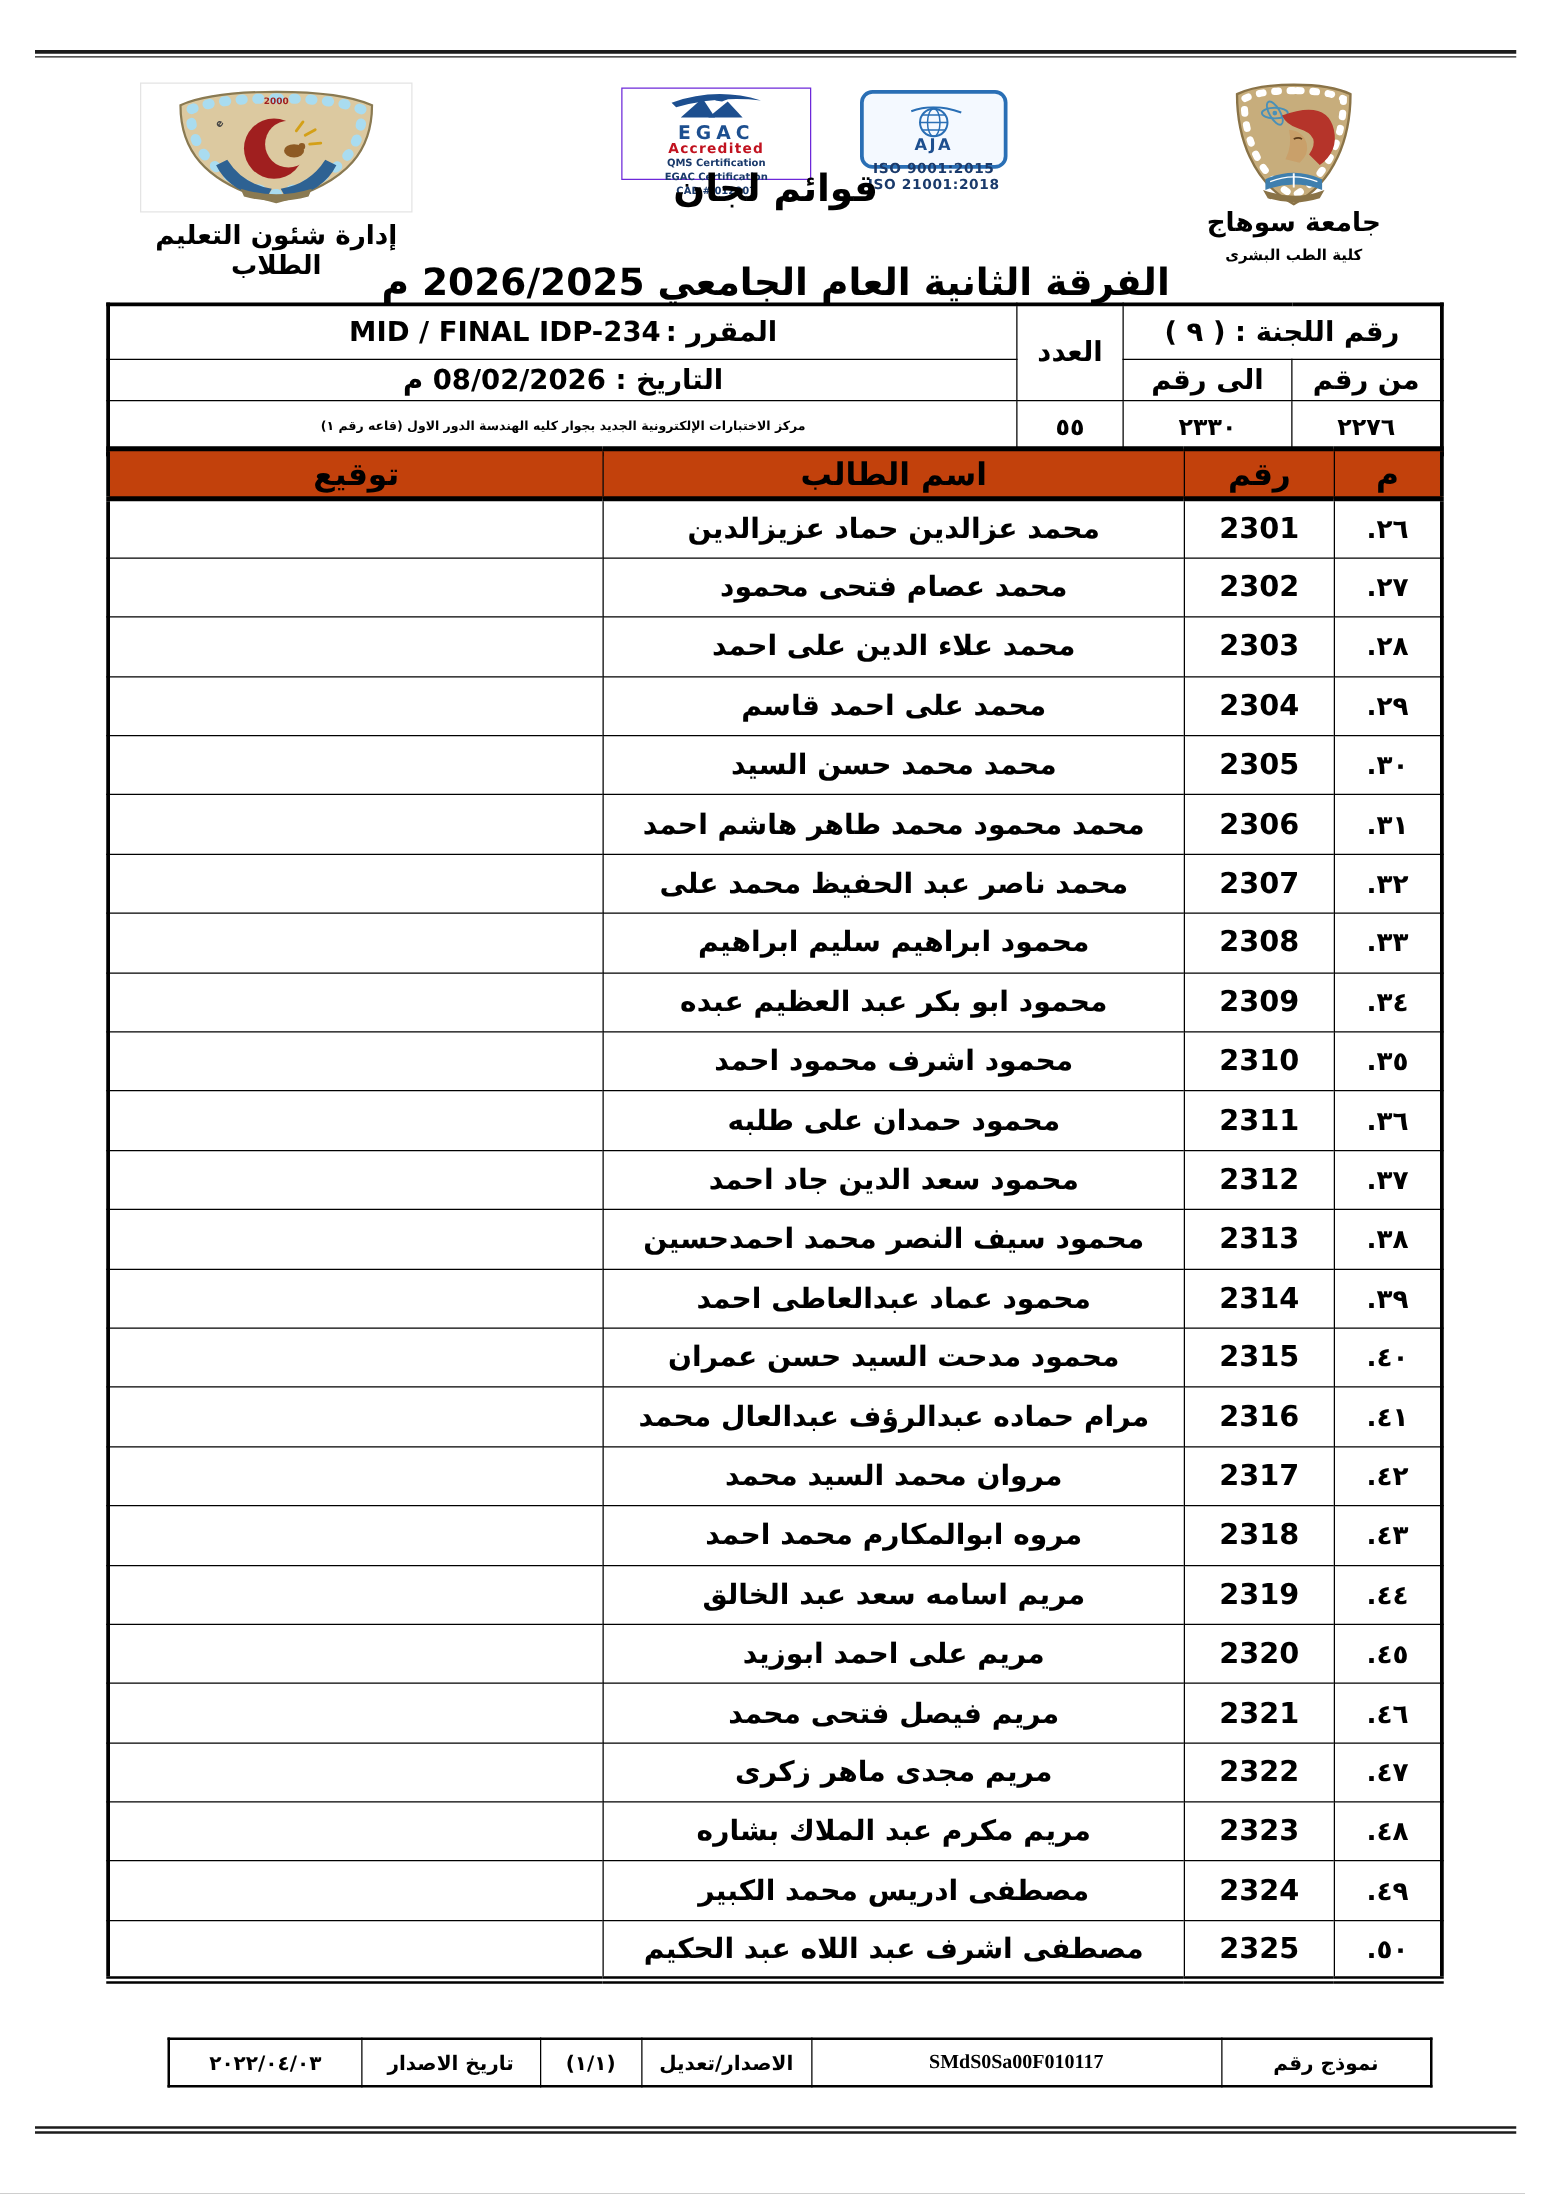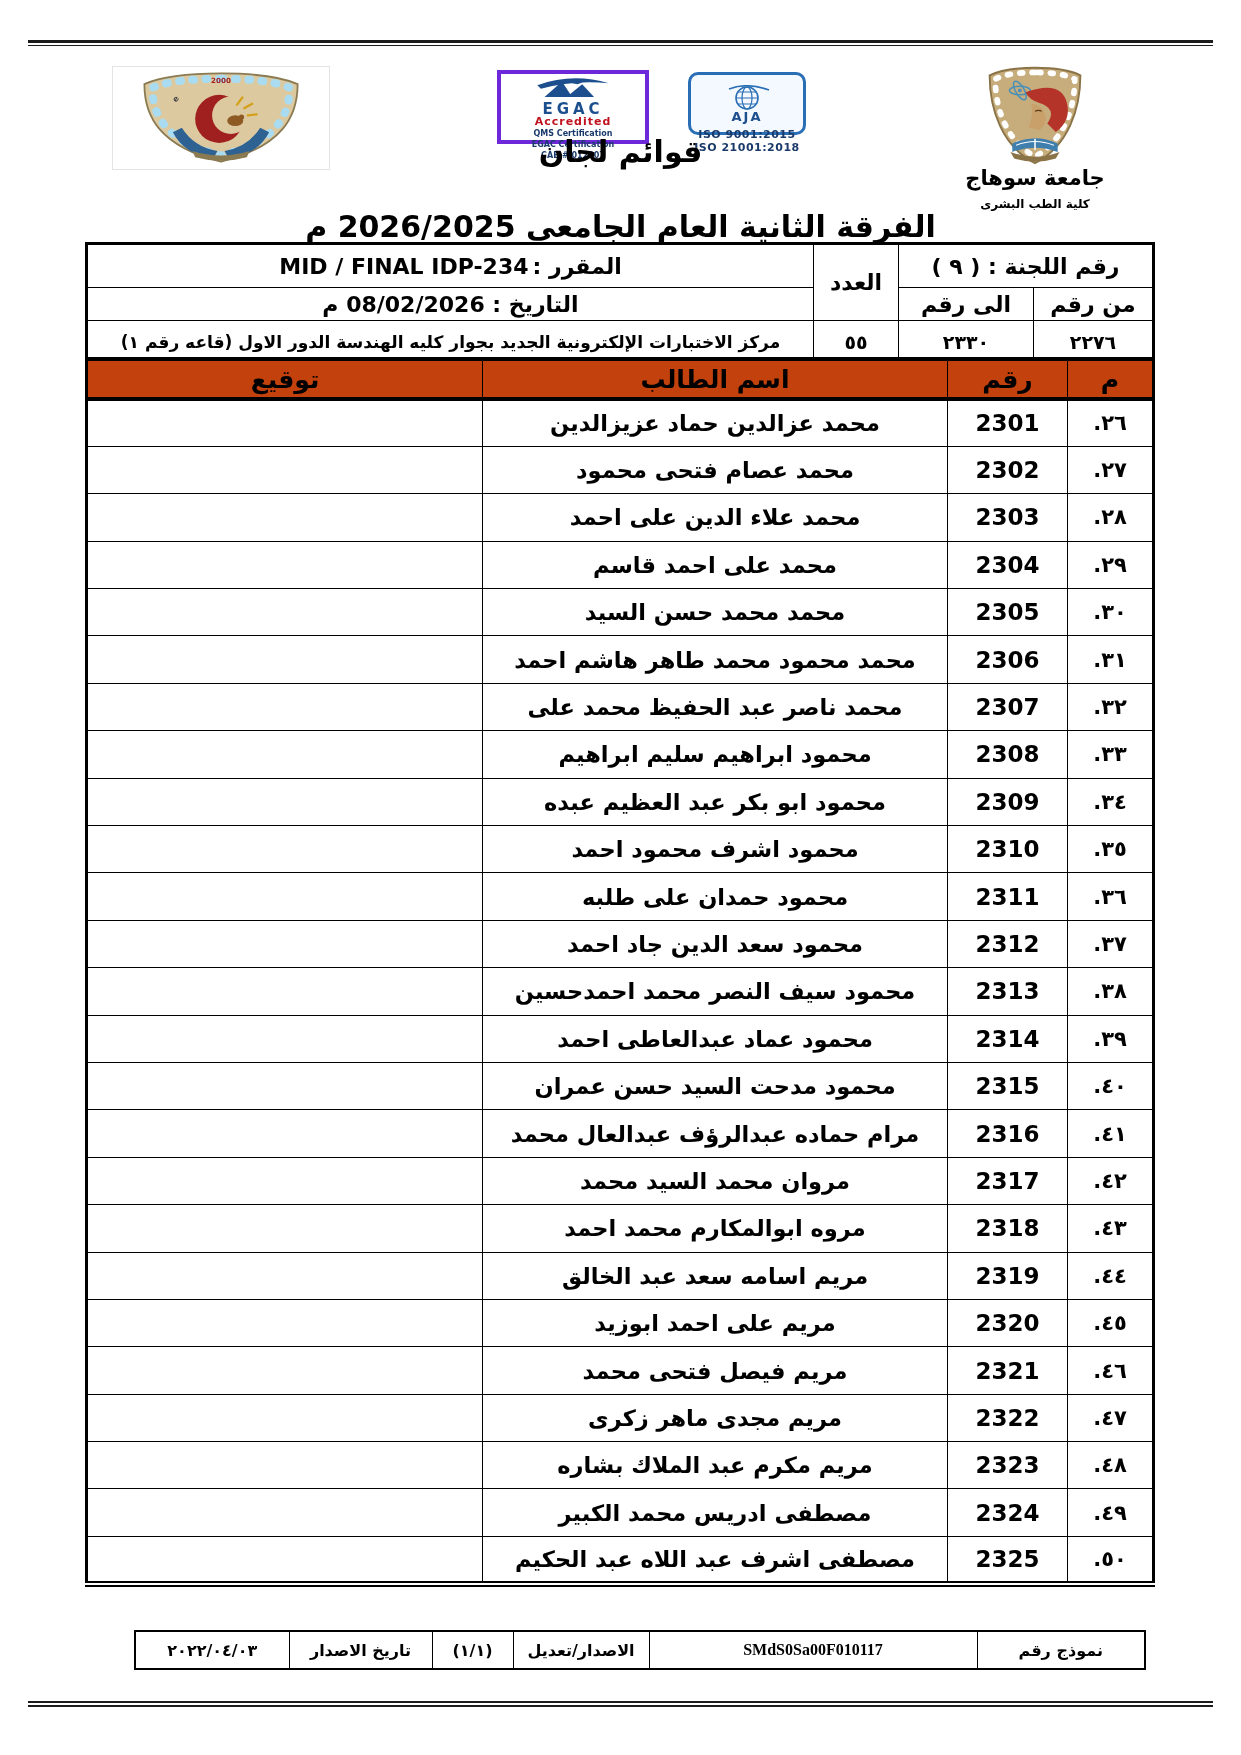--- a/index.html
+++ b/index.html
@@ -19,21 +19,21 @@
   .hdr-abs { position:absolute; }
   .faculty-box { left:112px; top:66px; width:218px; height:104px;
                  border:1px solid #e4e4e4; display:flex; align-items:center; justify-content:center; }
   .admin-text { left:96px; top:176px; width:250px; text-align:center;
                 font-size:21px; font-weight:bold; }
   .univ-logo  { left:972px; top:64px; width:126px; height:104px; }
   .univ-text  { left:940px; top:166px; width:190px; text-align:center; font-weight:bold; }
   .univ-text .l1 { font-size:21px; }
   .univ-text .l2 { font-size:12px; margin-top:7px; }
 
-  .egac-box { left:497px; top:70px; width:152px; height:74px; border:4px solid #6d28d9;
+  .egac-box { left:497px; top:70px; width:152px; height:74px; border:1px solid #6d28d9;
               background:#fff; text-align:center; direction:ltr; padding-top:2px; }
   .egac-name { font-size:15px; font-weight:bold; color:#1d4f8f; letter-spacing:4px; line-height:14px; }
   .egac-acc  { font-size:11px; font-weight:bold; color:#c1121f; letter-spacing:1px; line-height:11px; }
   .egac-cert { font-size:8px;  font-weight:bold; color:#1a3a6b; line-height:9px; margin-top:2px; }
 
   .aja-box  { left:688px; top:72px; width:118px; height:63px; border:3px solid #2a6fb5;
               border-radius:10px; background:#f4f9ff; direction:ltr;
               display:flex; flex-direction:column; align-items:center; justify-content:center; }
   .aja-name { font-size:13px; font-weight:bold; color:#1d4f8f; letter-spacing:2px; line-height:12px; }
   .aja-iso  { left:684px; top:128px; width:126px; text-align:center; direction:ltr;
@@ -47,21 +47,21 @@
   .info-table { position:absolute; left:85px; top:242px; width:1070px;
                 border:3px solid #000; }
   .info-table td { border:1.8px solid #000; text-align:center; vertical-align:middle;
                    font-weight:bold; overflow:hidden; }
   .cell-committee { font-size:22px; height:44px; }
   .cell-course    { font-size:22px; }
   .cell-course .crs-val { direction:ltr; display:inline-block; margin-right:4px; }
   .cell-count-lbl { font-size:22px; }
   .cell-range-lbl { font-size:22px; height:33px; }
   .cell-date      { font-size:22px; }
-  .cell-loc       { font-size:17px; height:43px; }
+  .cell-loc       { font-size:10px; height:43px; }
   .cell-val       { font-size:19px; }
 
   
   .main-table { position:absolute; left:85px; top:357px; width:1070px;
                 border:3px solid #000; }
   .main-table th { background:#c2410c; border:1.8px solid #000;
                    border-top:4.5px solid #000; border-bottom:4.5px solid #000;
                    font-size:25px; font-weight:bold; height:40px; }
   .main-table td { border:1.6px solid #000; text-align:center; vertical-align:middle;
                    font-weight:bold; }
@@ -102,20 +102,21 @@
         <ellipse cx="126" cy="58" rx="9" ry="6" fill="#8d5a24"></ellipse>
         <circle cx="133" cy="54" r="3" fill="#8d5a24"></circle>
       </g>
       <g>
         <path d="M66 66 q14 22 40 26 l-5 9 q-33 -6 -45 -30 z" fill="#2e6293"></path>
         <path d="M154 66 q-14 22 -40 26 l5 9 q33 -6 45 -30 z" fill="#2e6293"></path>
       </g>
       <path d="M78 92 q32 10 64 0 l-3 7 q-29 8 -58 0 z" fill="#8a7a52"></path>
     </svg>
   </div>
+  <div class="hdr-abs admin-text">إدارة شئون التعليم الطلاب</div>
 
   <div class="hdr-abs egac-box">
     <svg width="84" height="22" viewBox="0 0 90 24">
       <path d="M6 10 Q45 -4 84 8 Q46 4 10 14 Z" fill="#1d4f8f"></path>
       <path d="M14 23 L33 6 L44 23 Z" fill="#1d4f8f"></path>
       <path d="M38 23 L55 9 L68 23 Z" fill="#1d4f8f"></path>
       <path d="M44 8 l6 -5 5 4 -5 2 z" fill="#1d4f8f"></path>
     </svg>
     <div class="egac-name">EGAC</div>
     <div class="egac-acc">Accredited</div>

